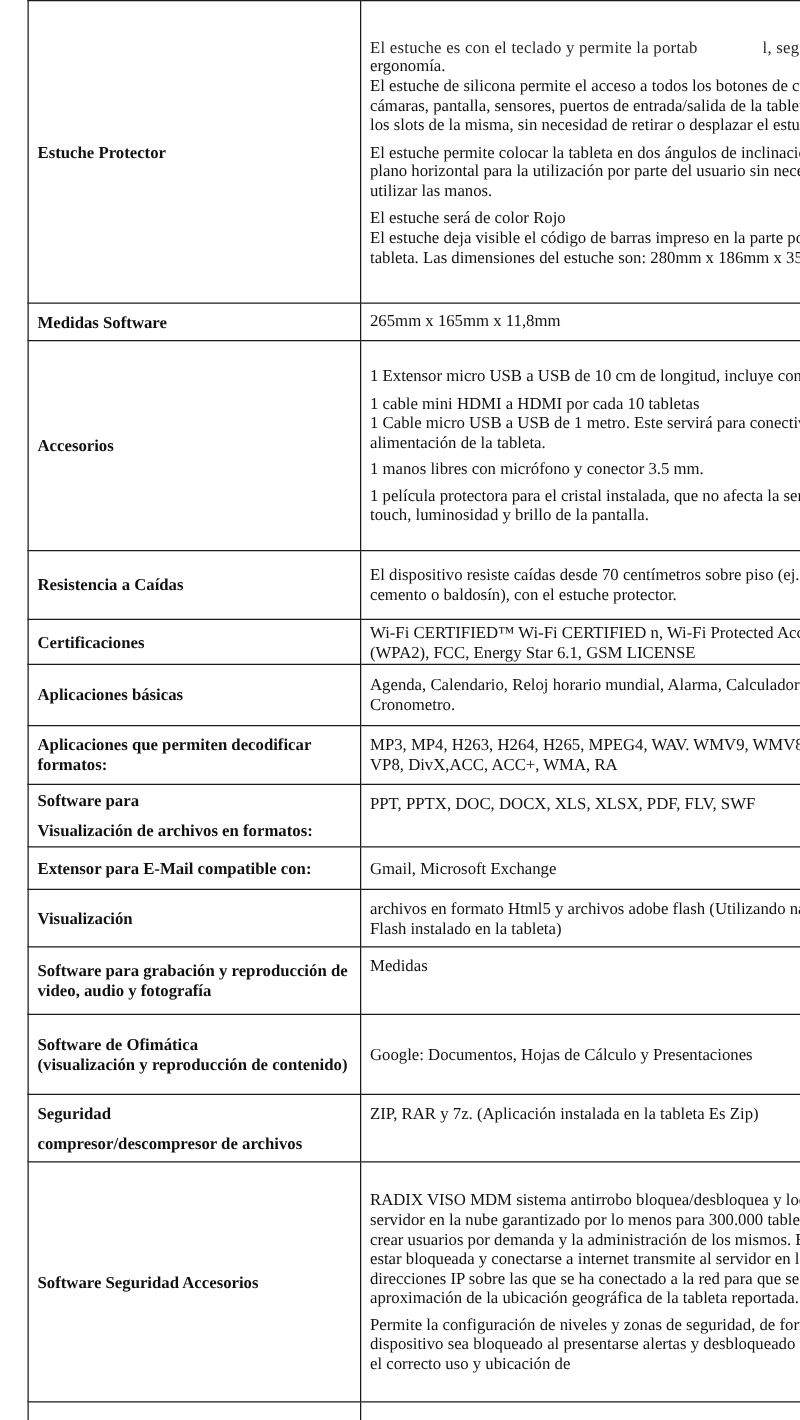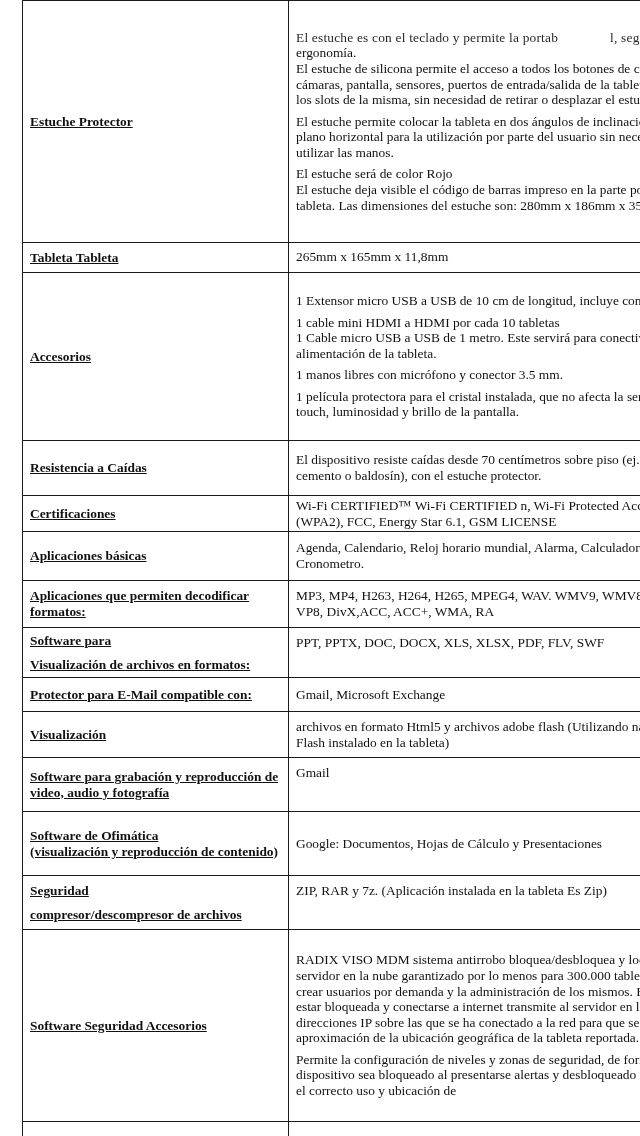--- a/index.html
+++ b/index.html
@@ -16,21 +16,21 @@
     font-size: 13.4px;
     line-height: 15.6px;
   }
   table.spec col.c1 { width: 266px; }
   table.spec col.c2 { width: 434px; }
   table.spec td {
     border: 1.6px solid #1a1a1a;
     vertical-align: middle;
     padding: 0 6px 0 7px;
   }
-  td.label { font-weight: bold; text-decoration: underline; }
+  td.label { font-weight: bold; }
   td.value { vertical-align: top; padding-top: 4px; padding-bottom: 2px; }
   td.value p { margin: 0 0 6px 0; }
   td.value p:last-child { margin-bottom: 0; }
   .lbl-line { display: block; }
   .lbl-spaced .lbl-line + .lbl-line { margin-top: 8px; }
   .b { font-weight: normal; }
   .garbled { letter-spacing: 0.2px; opacity: 0.92; }
   .gap { display: inline-block; width: 52px; }
 </style>
 </head>
@@ -57,21 +57,21 @@
               <span style="display: block;"><span>El estuche permite colocar la tableta en dos ángulos de inclinación sobre el plano horizontal para la utilización por parte del usuario sin necesidad de utilizar las manos.</span></span>
             </p>
             <p>
               <span style="display: block;"><span>El estuche será de color </span><span class="b">Rojo</span></span>
               <span style="display: block;"><span>El estuche deja visible el código de barras impreso en la parte posterior de la tableta. Las dimensiones del estuche son: </span><span class="b">280mm x 186mm x 35 mm</span></span>
             </p>
           </td>
         </tr>
         <tr style="height: 30px;">
           <td class="label">
-            <span class="lbl-line">Tableta Tableta</span>
+            <span class="lbl-line">Medidas Software</span>
           </td>
           <td class="value" style="vertical-align: top; padding-top: 6px;">
             <p>
               <span style="display: block;"><span>265mm x 165mm x 11,8mm</span></span>
             </p>
           </td>
         </tr>
         <tr style="height: 168px;">
           <td class="label">
             <span class="lbl-line">Accesorios</span>
@@ -138,21 +138,21 @@
             <span class="lbl-line">Visualización de archivos en formatos:</span>
           </td>
           <td class="value" style="vertical-align: top; padding-top: 7px;">
             <p>
               <span style="display: block;"><span>PPT, PPTX, DOC, DOCX, XLS, XLSX, PDF, FLV, SWF</span></span>
             </p>
           </td>
         </tr>
         <tr style="height: 34px;">
           <td class="label">
-            <span class="lbl-line">Protector para E-Mail compatible con:</span>
+            <span class="lbl-line">Extensor para E-Mail compatible con:</span>
           </td>
           <td class="value" style="vertical-align: middle; padding-top: 0px;">
             <p>
               <span style="display: block;"><span>Gmail, Microsoft Exchange</span></span>
             </p>
           </td>
         </tr>
         <tr style="height: 46px;">
           <td class="label">
             <span class="lbl-line">Visualización</span>
@@ -162,21 +162,21 @@
               <span style="display: block;"><span>archivos en formato Html5 y archivos adobe flash (Utilizando navegador Fox Flash instalado en la tableta)</span></span>
             </p>
           </td>
         </tr>
         <tr style="height: 54px;">
           <td class="label">
             <span class="lbl-line">Software para grabación y reproducción de video, audio y fotografía</span>
           </td>
           <td class="value" style="vertical-align: top; padding-top: 7px;">
             <p>
-              <span style="display: block;"><span>Gmail</span></span>
+              <span style="display: block;"><span>Medidas</span></span>
             </p>
           </td>
         </tr>
         <tr style="height: 64px;">
           <td class="label">
             <span class="lbl-line">Software de Ofimática</span>
             <span class="lbl-line">(visualización  y reproducción de contenido)</span>
           </td>
           <td class="value" style="vertical-align: middle; padding-top: 0px;">
             <p>

